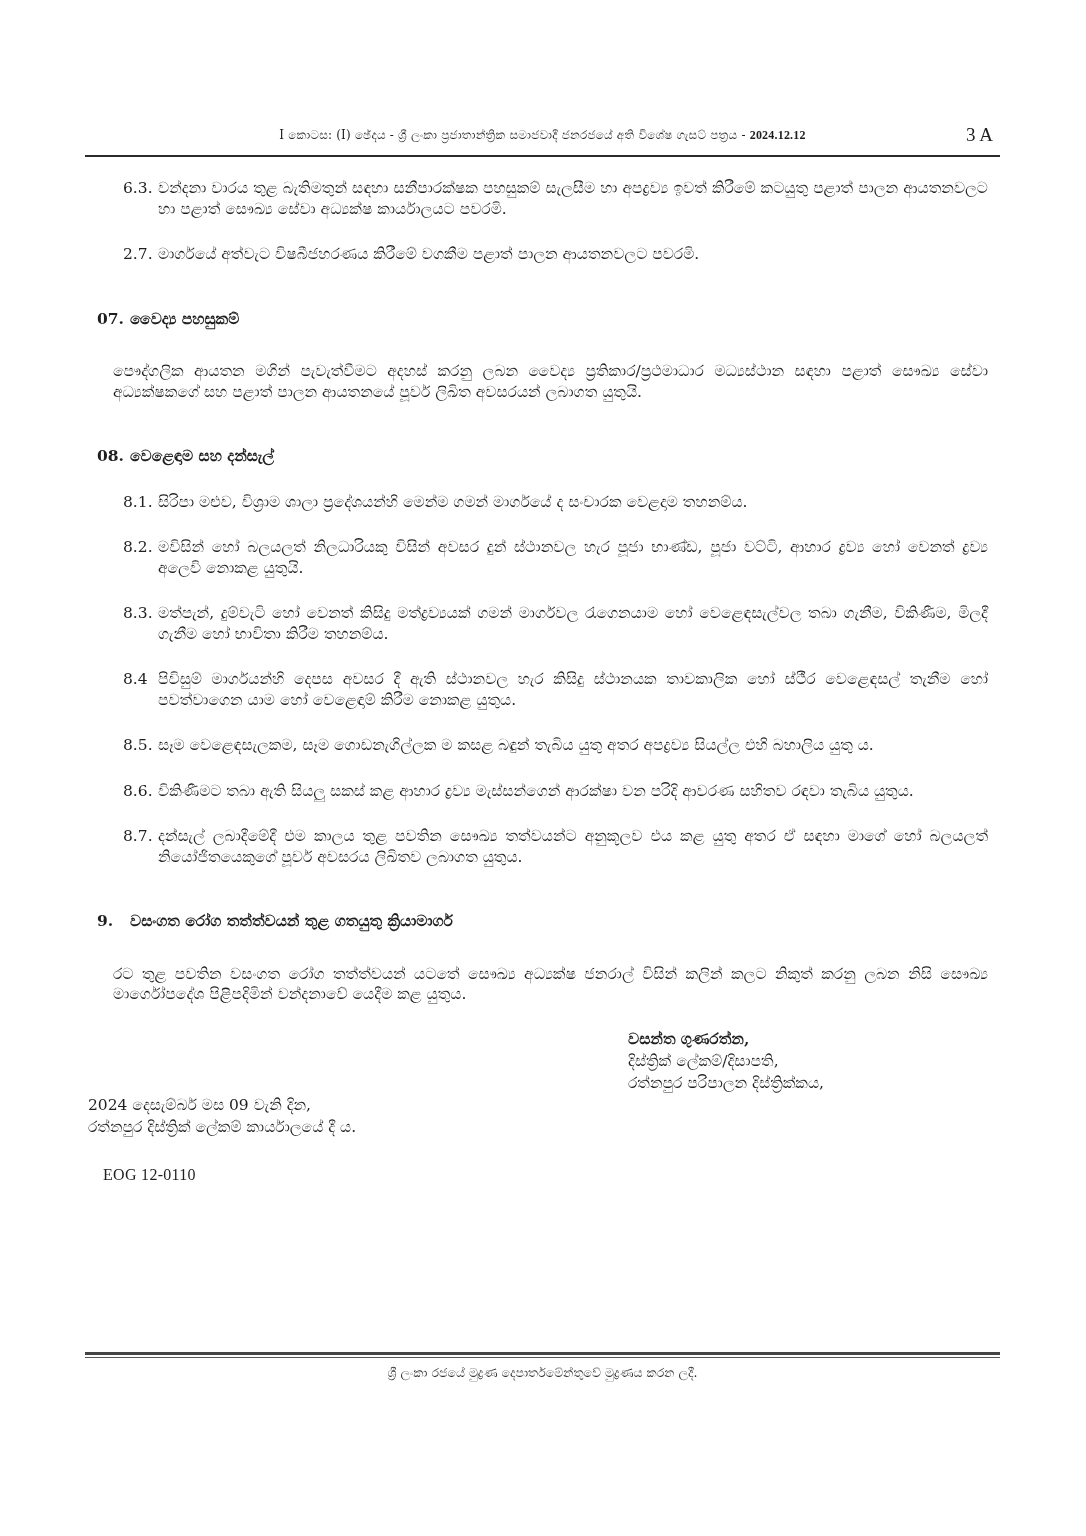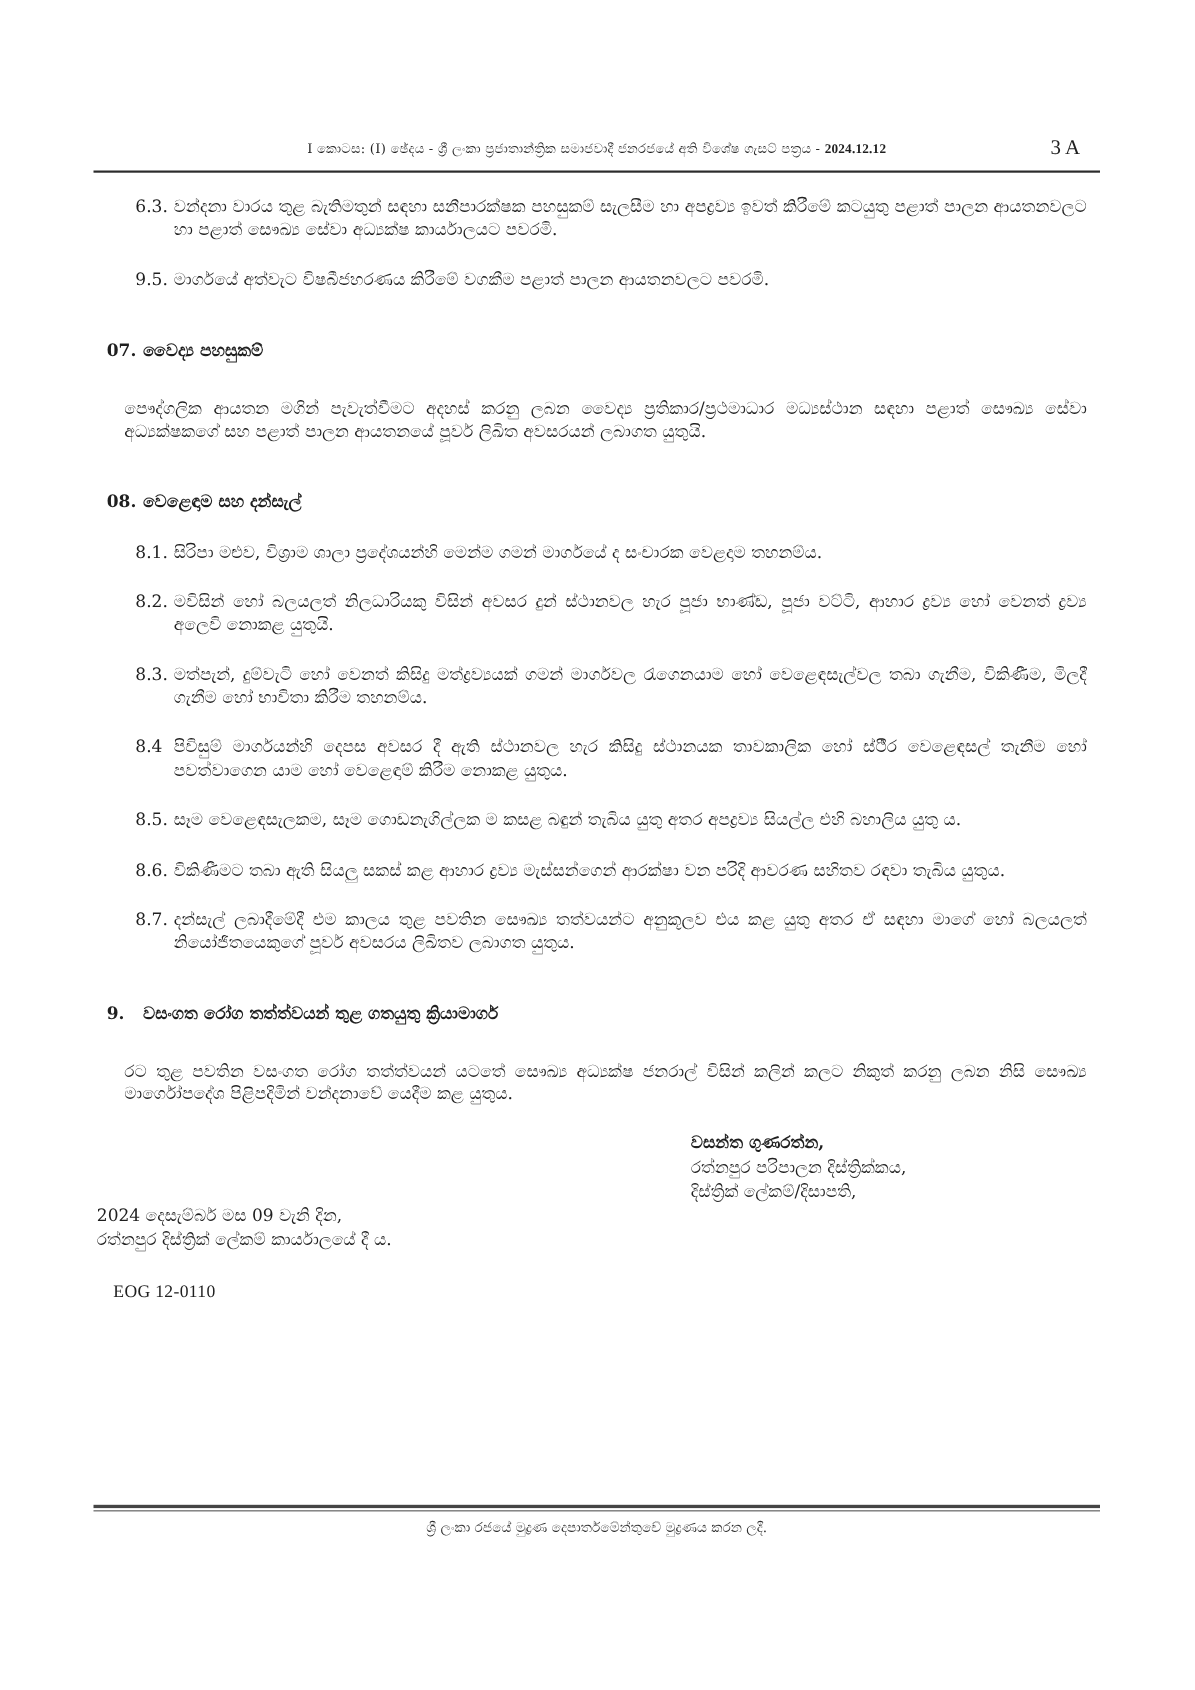--- a/index.html
+++ b/index.html
@@ -25,21 +25,21 @@
   .header-line {
     text-align: center;
     font-size: 12px;
     line-height: 22px;
     white-space: nowrap;
     letter-spacing: 0.2px;
   }
   .header-date { font-weight: bold; font-family: "Liberation Serif", serif; }
   .page-number {
     position: absolute;
-    right: 18px; top: 0;
+    right: 7px; top: 0;
     font-size: 19px;
     font-family: "Liberation Serif", serif;
   }
   .header-rule {
     position: absolute;
     left: 0; right: 0; top: 31px;
     border-top: 2.5px solid #2b2b2b;
   }
   
   .content {
@@ -82,21 +82,21 @@
   .ref-number {
     position: absolute;
     top: 136px; left: 18px;
     font-size: 16px;
     font-family: Liberation Serif, serif;
     letter-spacing: 0.3px;
   }
   
   .footer {
     position: absolute;
-    left: 85px; right: 86px; top: 1352px; margin-top: 16px;
+    left: 85px; right: 86px; top: 1352px;
   }
   .footer-rule-thick { border-top: 3.5px solid #454545; }
   .footer-rule-thin  { border-top: 1.5px solid #555555; margin-top: 2px; }
   .footer-text {
     margin-top: 7px;
     text-align: center;
     font-size: 12.5px;
     color: #2e2e2e;
   }
 </style>
@@ -108,40 +108,40 @@
   <div class="header">
     <div class="header-line">
       <span>I කොටස: (I) ඡේදය - ශ්‍රී ලංකා ප්‍රජාතාන්ත්‍රික සමාජවාදී ජනරජයේ අති විශේෂ ගැසට් පත්‍රය - </span><span class="header-date">2024.12.12</span>
     </div>
     <div class="page-number">3 A</div>
     <div class="header-rule"></div>
   </div>
 
   <div class="content" id="doc-items">
       <div class="doc-item subitem"><span class="item-num">6.3.</span><span class="item-text">වන්දනා වාරය තුළ බැතිමතුන් සඳහා සනීපාරක්ෂක පහසුකම් සැලසීම හා අපද්‍රව්‍ය ඉවත් කිරීමේ කටයුතු පළාත් පාලන ආයතනවලට හා පළාත් සෞඛ්‍ය සේවා අධ්‍යක්ෂ කාර්යාලයට පවරමි.</span></div>
-      <div class="doc-item subitem"><span class="item-num">9.5.</span><span class="item-text">මාර්ගයේ අත්වැට විෂබීජහරණය කිරීමේ වගකීම පළාත් පාලන ආයතනවලට පවරමි.</span></div>
+      <div class="doc-item subitem"><span class="item-num">2.7.</span><span class="item-text">මාර්ගයේ අත්වැට විෂබීජහරණය කිරීමේ වගකීම පළාත් පාලන ආයතනවලට පවරමි.</span></div>
       <div class="doc-item section"><span class="item-num">07.</span><span class="item-text">වෛද්‍ය පහසුකම්</span></div>
       <div class="doc-item para"><span class="item-text">පෞද්ගලික ආයතන මගින් පැවැත්වීමට අදහස් කරනු ලබන වෛද්‍ය ප්‍රතිකාර/ප්‍රථමාධාර මධ්‍යස්ථාන සඳහා පළාත් සෞඛ්‍ය සේවා අධ්‍යක්ෂකගේ සහ පළාත් පාලන ආයතනයේ පූර්ව ලිඛිත අවසරයන් ලබාගත යුතුයි.</span></div>
       <div class="doc-item section"><span class="item-num">08.</span><span class="item-text">වෙළෙඳාම සහ දන්සැල්</span></div>
       <div class="doc-item subitem"><span class="item-num">8.1.</span><span class="item-text">සිරිපා මළුව, විශ්‍රාම ශාලා ප්‍රදේශයන්හි මෙන්ම ගමන් මාර්ගයේ ද සංචාරක වෙළදාම තහනම්ය.</span></div>
       <div class="doc-item subitem"><span class="item-num">8.2.</span><span class="item-text">මවිසින් හෝ බලයලත් නිලධාරියකු විසින් අවසර දුන් ස්ථානවල හැර පූජා භාණ්ඩ, පූජා වට්ටි, ආහාර ද්‍රව්‍ය හෝ වෙනත් ද්‍රව්‍ය අලෙවි නොකළ යුතුයි.</span></div>
       <div class="doc-item subitem"><span class="item-num">8.3.</span><span class="item-text">මත්පැන්, දුම්වැටි හෝ වෙනත් කිසිදු මත්ද්‍රව්‍යයක් ගමන් මාර්ගවල රැගෙනයාම හෝ වෙළෙඳසැල්වල තබා ගැනීම, විකිණීම, මිලදී ගැනීම හෝ භාවිතා කිරීම තහනම්ය.</span></div>
       <div class="doc-item subitem"><span class="item-num">8.4</span><span class="item-text">පිවිසුම් මාර්ගයන්හි දෙපස අවසර දී ඇති ස්ථානවල හැර කිසිදු ස්ථානයක තාවකාලික හෝ ස්ථීර වෙළෙඳසල් තැනීම හෝ පවත්වාගෙන යාම හෝ වෙළෙඳාම් කිරීම නොකළ යුතුය.</span></div>
       <div class="doc-item subitem"><span class="item-num">8.5.</span><span class="item-text">සෑම වෙළෙඳසැලකම, සෑම ගොඩනැගිල්ලක ම කසළ බඳුන් තැබිය යුතු අතර අපද්‍රව්‍ය සියල්ල එහි බහාලිය යුතු ය.</span></div>
       <div class="doc-item subitem"><span class="item-num">8.6.</span><span class="item-text">විකිණීමට තබා ඇති සියලු සකස් කළ ආහාර ද්‍රව්‍ය මැස්සන්ගෙන් ආරක්ෂා වන පරිදි ආවරණ සහිතව රඳවා තැබිය යුතුය.</span></div>
       <div class="doc-item subitem"><span class="item-num">8.7.</span><span class="item-text">දන්සැල් ලබාදීමේදී එම කාලය තුළ පවතින සෞඛ්‍ය තත්වයන්ට අනුකූලව එය කළ යුතු අතර ඒ සඳහා මාගේ හෝ බලයලත් නියෝජිතයෙකුගේ පූර්ව අවසරය ලිඛිතව ලබාගත යුතුය.</span></div>
       <div class="doc-item section"><span class="item-num">9.</span><span class="item-text">වසංගත රෝග තත්ත්වයන් තුළ ගතයුතු ක්‍රියාමාර්ග</span></div>
       <div class="doc-item para"><span class="item-text">රට තුළ පවතින වසංගත රෝග තත්ත්වයන් යටතේ සෞඛ්‍ය අධ්‍යක්ෂ ජනරාල් විසින් කලින් කලට නිකුත් කරනු ලබන නිසි සෞඛ්‍ය මාර්ගෝපදේශ පිළිපදිමින් වන්දනාවේ යෙදීම කළ යුතුය.</span></div>
     </div>
 
   <div class="closing">
     <div class="signature">
       <div class="signature-name">වසන්ත ගුණරත්න,</div>
+      <div>දිස්ත්‍රික් ලේකම්/දිසාපති,</div>
       <div>රත්නපුර පරිපාලන දිස්ත්‍රික්කය,</div>
-      <div>දිස්ත්‍රික් ලේකම්/දිසාපති,</div>
     </div>
     <div class="dateline">
       <div>2024 දෙසැම්බර් මස 09 වැනි දින,</div>
       <div>රත්නපුර දිස්ත්‍රික් ලේකම් කාර්යාලයේ දී ය.</div>
     </div>
     <div class="ref-number">EOG 12-0110</div>
   </div>
 
   <div class="footer">
     <div class="footer-rule-thick"></div>

